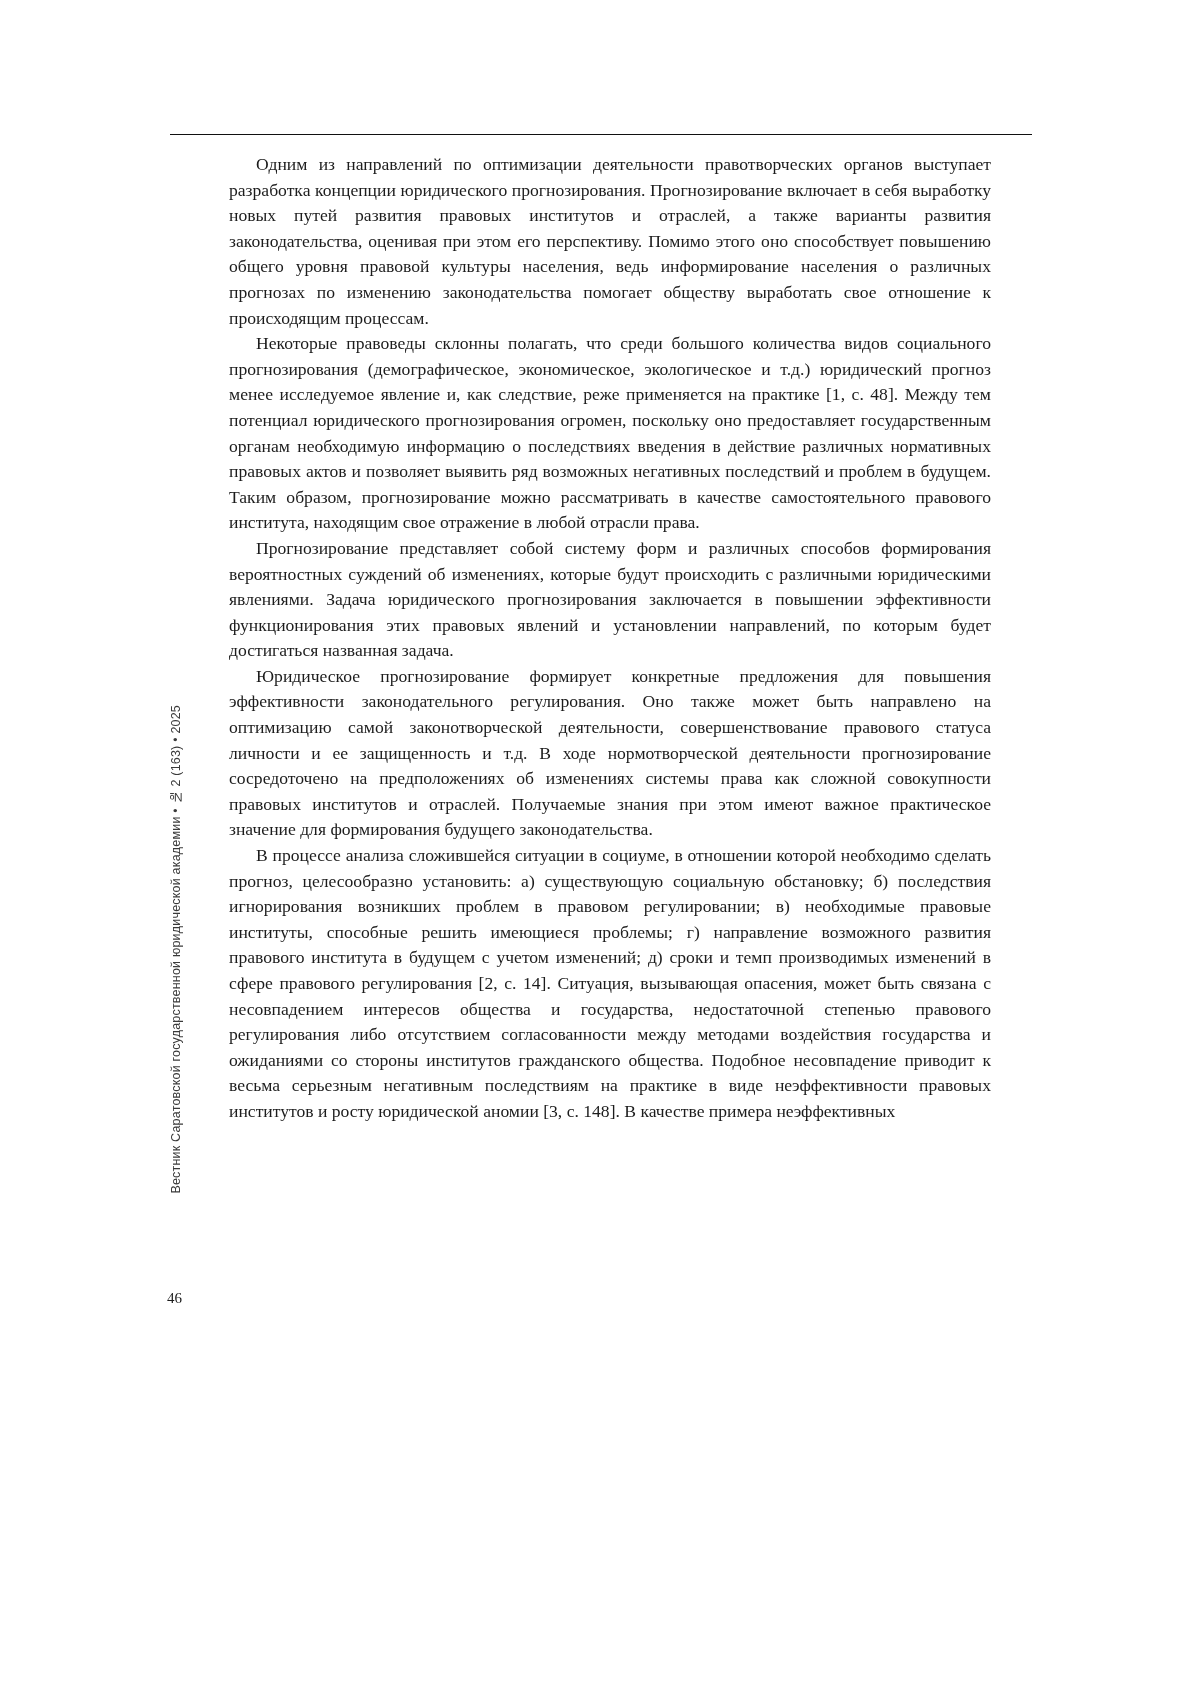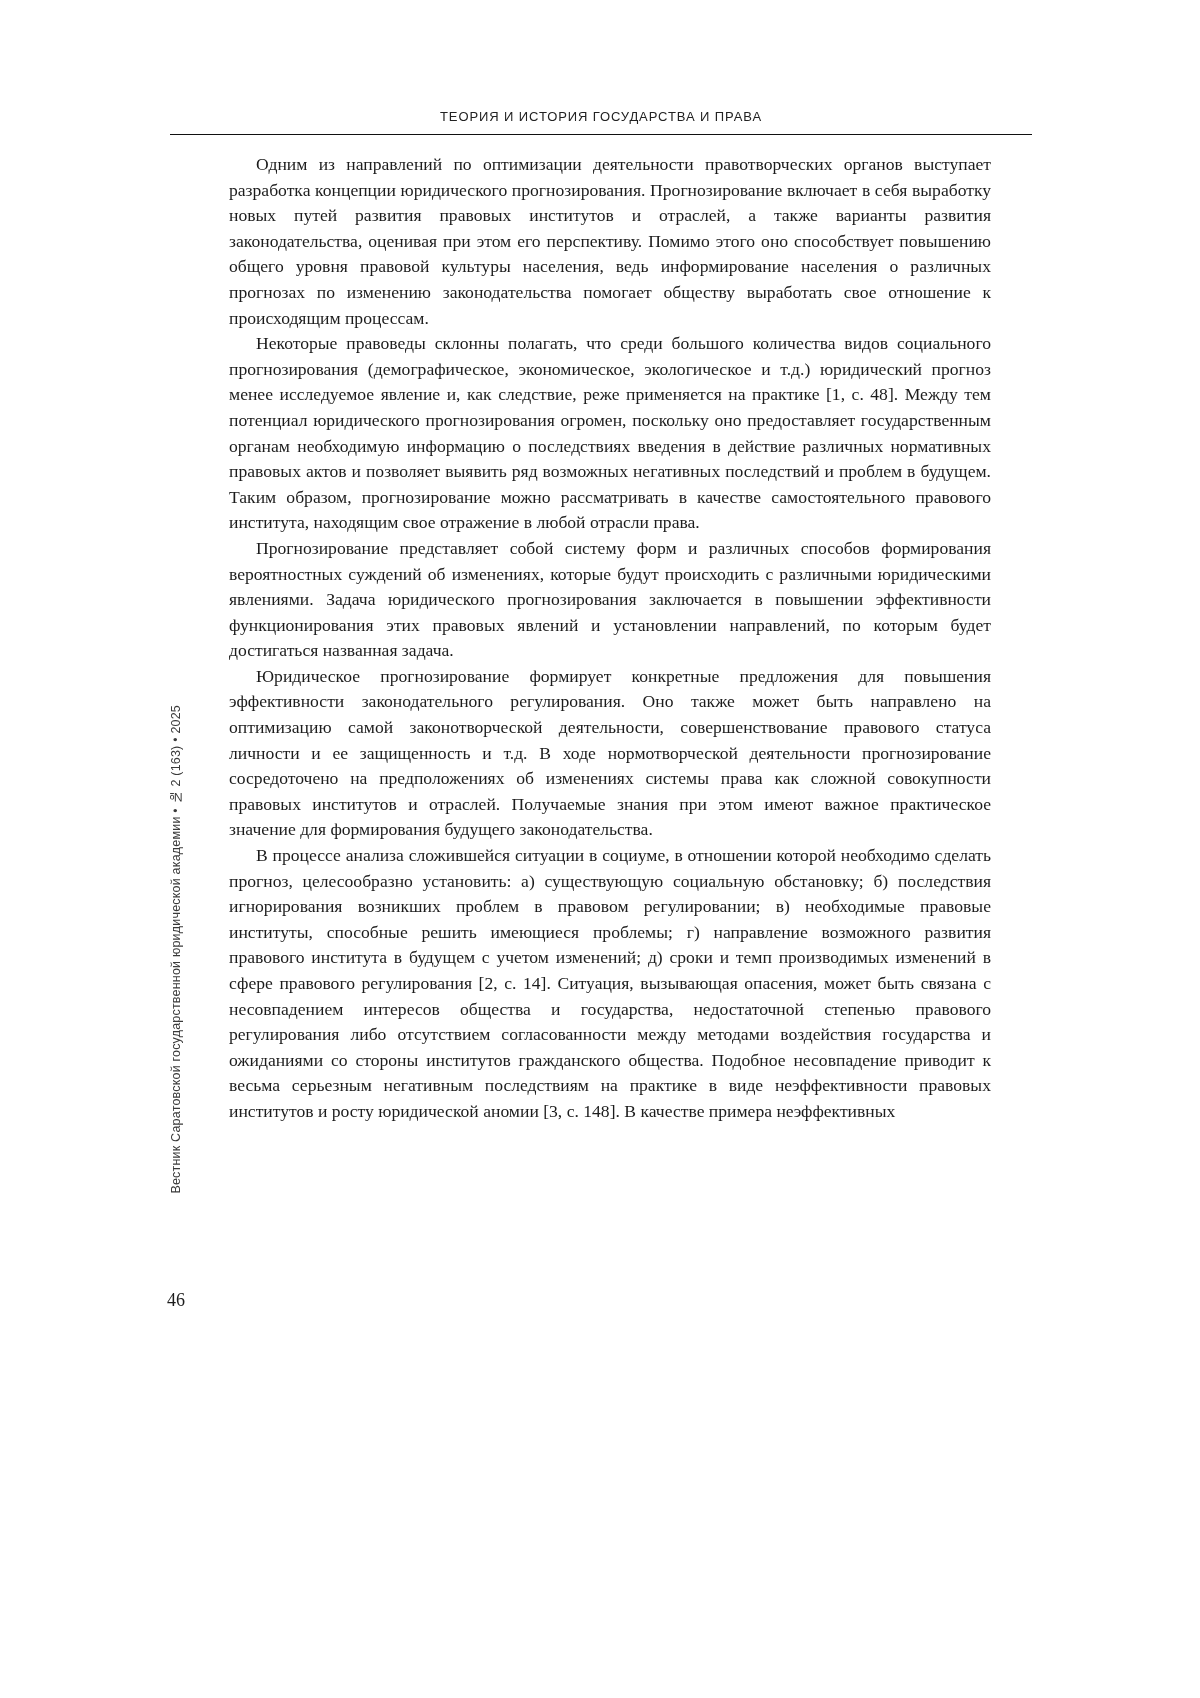--- a/index.html
+++ b/index.html
@@ -61,30 +61,29 @@
     font-size: 12.5px;
     letter-spacing: 0.2px;
     color: #3a3a3a;
     white-space: nowrap;
   }
   .page-number {
     position: absolute;
     left: 167px;
     top: 1290px;
     font-family: "Liberation Serif", serif;
-    font-size: 18px;
+    font-size: 15px;
     color: #1c1c1c;
   }
 </style>
 </head>
 <body>
 
 <div class="page">
 
-  <div class="running-head">ТЕОРИЯ И ИСТОРИЯ ГОСУДАРСТВА И ПРАВА</div>
 
   <div class="header-rule"></div>
 
   <div class="sidebar-caption">Вестник Саратовской государственной юридической академии • № 2 (163) • 2025</div>
 
   <div class="page-number">46</div>
 
   <div class="article" lang="ru">
     <p>Одним из направлений по оптимизации деятельности правотворческих органов выступает разработка концепции юридического прогнозирования. Прогнозирование включает в себя выработку новых путей развития правовых институтов и отраслей, а также варианты развития законодательства, оценивая при этом его перспективу. Помимо этого оно способствует повышению общего уровня правовой культуры населения, ведь информирование населения о различных прогнозах по изменению законодательства помогает обществу выработать свое отношение к происходящим процессам.</p>
     <p>Некоторые правоведы склонны полагать, что среди большого количества видов социального прогнозирования (демографическое, экономическое, экологическое и т.д.) юридический прогноз менее исследуемое явление и, как следствие, реже применяется на практике [1, с. 48]. Между тем потенциал юридического прогнозирования огромен, поскольку оно предоставляет государственным органам необходимую информацию о последствиях введения в действие различных нормативных правовых актов и позволяет выявить ряд возможных негативных последствий и проблем в будущем. Таким образом, прогнозирование можно рассматривать в качестве самостоятельного правового института, находящим свое отражение в любой отрасли права.</p>

